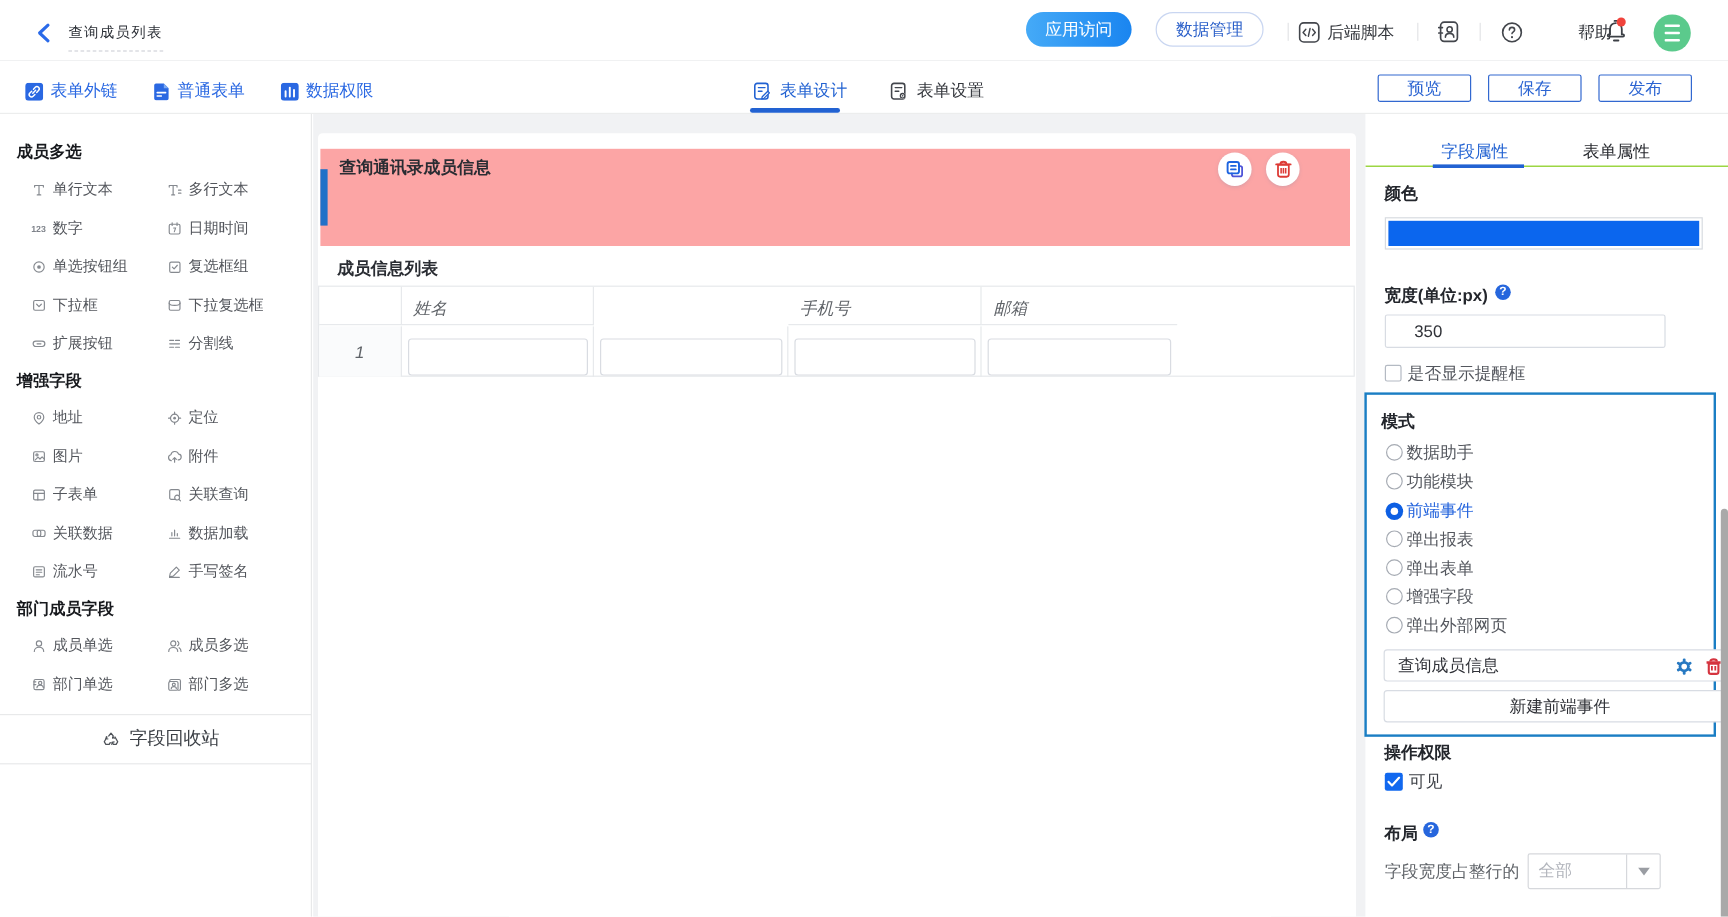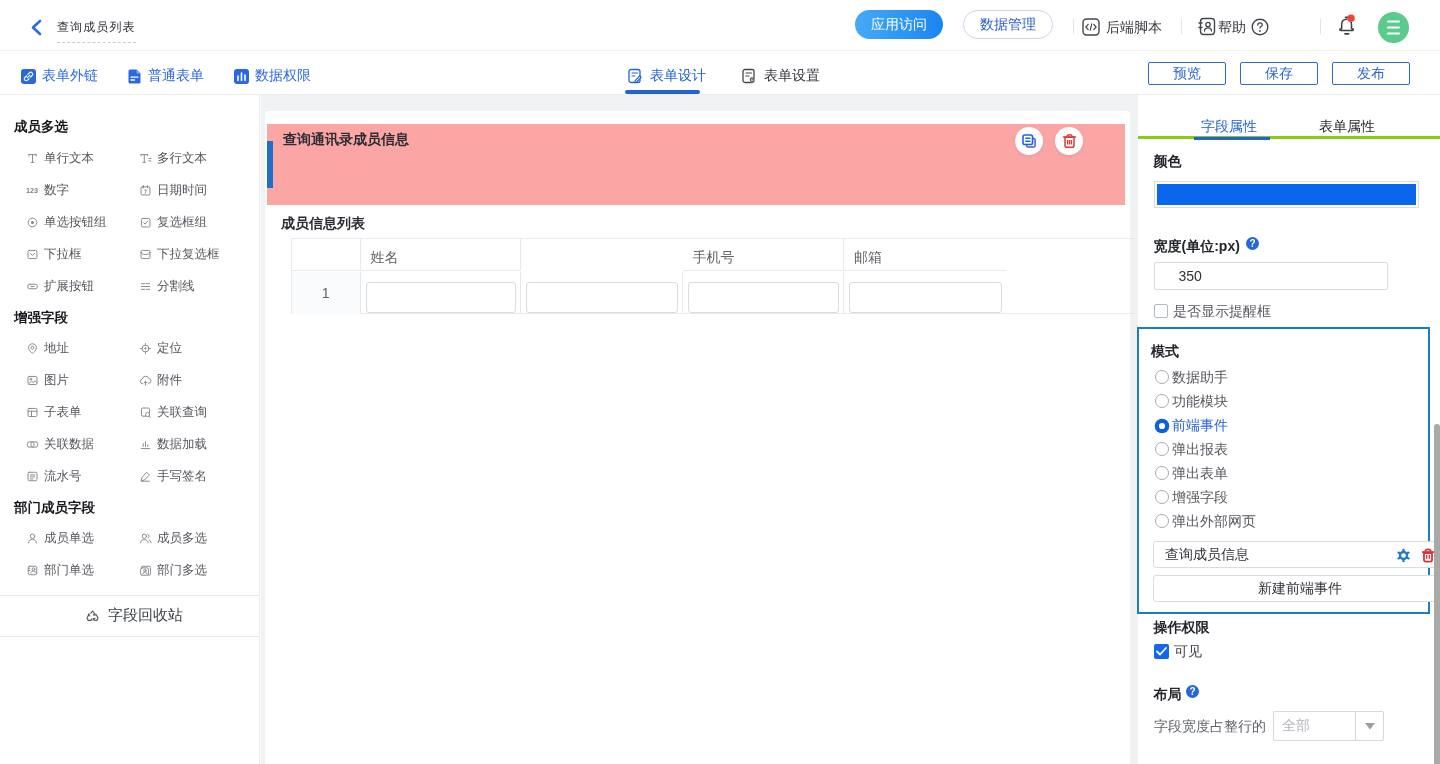--- a/index.html
+++ b/index.html
@@ -30,27 +30,27 @@
 .sb-div { position:absolute; left:0; width:260px; height:1px; background:#e8e9ea; }
 
 #canvas { position:absolute; left:261px; top:95px; width:877px; height:669px; background:#f1f2f4; }
 #card { position:absolute; left:4px; top:16px; width:865px; height:653px; background:#fff; border-radius:4px 4px 0 0; }
 #selblk { position:absolute; left:2px; top:13px; width:858px; height:81px; background:#fca5a5; }
 #selbar { position:absolute; left:0px; top:17px; width:6px; height:47px; background:#2170c8; }
 #sel-label { position:absolute; left:16px; top:7px; font-size:14px; font-weight:bold; color:#2a2d33; }
 #bigbtn { position:absolute; left:14px; top:33px; width:350px; height:36px; background:#0b6cf5; border-radius:5px; color:#fff; font-size:14.5px; text-align:center; line-height:36px; }
 .roundbtn { position:absolute; top:3px; width:28px; height:28px; background:#fff; border-radius:50%; box-shadow:0 1px 3px rgba(120,140,170,.25); display:flex; align-items:center; justify-content:center; }
 #tbl-label { position:absolute; left:16px; top:104px; font-size:14px; font-weight:bold; color:#2a2d33; }
-#tbl { position:absolute; left:26px; top:127px; width:864px; height:76px; border:1px solid #e7e9ec; }
+#tbl { position:absolute; left:0; top:127px; width:864px; height:76px; border:1px solid #e7e9ec;font-style:italic; }
 .tc { position:absolute; top:0; height:31.5px; border-right:1px solid #e7e9ec; border-bottom:1px solid #e7e9ec; color:#5f6368; font-size:14px; line-height:37px; padding-left:10px; }
 .td { position:absolute; top:32.5px; height:42px; border-right:1px solid #e7e9ec; }
 .tin { position:absolute; top:10px; height:31px; border:1px solid #d9dce2; border-radius:3px; background:#fff; }
 
 #panel { position:absolute; left:1138px; top:95px; width:302px; height:669px; background:#fff; }
-#ptabs { position:absolute; left:0; top:0; width:302px; height:44px; border-bottom:3px solid #84cc16;text-align:center; }
+#ptabs { position:absolute; left:0; top:0; width:302px; height:44px; border-bottom:1px solid #84cc16;text-align:center; }
 .ptab { position:absolute; top:23px; font-size:14px; }
 #punder { position:absolute; left:56px; top:42px; width:76px; height:3px; background:#2262d2; }
 .plabel { position:absolute; left:15.5px; font-size:14px; font-weight:bold; color:#23262c; }
 .qmark { position:absolute; width:13px; height:13px; border-radius:50%; background:#2666dd; color:#fff; font-size:10px; font-weight:bold; text-align:center; line-height:13px; }
 #swatch { position:absolute; left:16px; top:86px; width:265px; height:27px; border:1px solid #d8dbe0; background:#fff; padding:2px; }
 #swatch div { width:100%; height:100%; background:#0b66ee; }
 .pinput { position:absolute; left:15.5px; width:234px; height:28px; border:1px solid #d8dce3; border-radius:2px; background:#fff; font-size:14px; color:#303238; line-height:26px; padding-left:24px; }
 .cbox { position:absolute; width:14px; height:14px; border:1px solid #b4bac3; border-radius:2px; background:#fff; }
 .cbox-on { position:absolute; width:15px; height:15px; border-radius:2px; background:#1168ef; }
 .plain { position:absolute; font-size:14px; color:#54575e; }
@@ -83,21 +83,21 @@
       <path d="M1 6 h3 M1 10.5 h3" stroke="#43464c" stroke-width="1.4" stroke-linecap="round"></path>
       <circle cx="10" cy="7.5" r="2.2" fill="none" stroke="#43464c" stroke-width="1.3"></circle>
       <path d="M6.5 14 c0-2 1.5-3.2 3.5-3.2 s3.5 1.2 3.5 3.2" fill="none" stroke="#43464c" stroke-width="1.3" stroke-linecap="round"></path>
     </svg>
   <div class="hsep" style="left:1233px"></div>
   <svg class="abs" style="left:1251px;top:18px" width="18" height="18" viewBox="0 0 18 18">
       <circle cx="9" cy="9" r="7.8" fill="none" stroke="#43464c" stroke-width="1.4"></circle>
       <path d="M6.8 7 c0-1.3 1-2.2 2.2-2.2 s2.2 0.9 2.2 2.1 c0 1.6-2.2 1.6-2.2 3.1" fill="none" stroke="#43464c" stroke-width="1.3" stroke-linecap="round"></path>
       <circle cx="9" cy="13" r="0.9" fill="#43464c"></circle>
     </svg>
-  <div class="hicon-t" style="left:1218px">帮助</div>
+  <div class="hicon-t" style="left:1315px">帮助</div>
   <div class="hsep" style="left:1320px"></div>
   <svg class="abs" style="left:1338px;top:14px" width="18" height="24" viewBox="0 0 18 24">
       <path d="M7.5 3.4 h2.2" stroke="#3c4046" stroke-width="1.6" stroke-linecap="round"></path>
       <path d="M8.6 5.2 c-3 0-4.9 2.1-4.9 4.9 v4.6 h-1 a0.9 0.9 0 0 0 0 1.8 h11.8 a0.9 0.9 0 0 0 0-1.8 h-1 v-4.6 c0-1.4-0.5-2.6-1.4-3.5" fill="none" stroke="#3c4046" stroke-width="1.5" stroke-linecap="round" stroke-linejoin="round"></path>
       <path d="M7 19.8 h3.6" stroke="#3c4046" stroke-width="1.7" stroke-linecap="round"></path>
       <circle cx="13" cy="4.3" r="3.8" fill="#f0433c"></circle>
     </svg>
   <div class="abs" style="left:1378px;top:12px;width:31px;height:31px;border-radius:50%;background:#5bca8c"></div>
   <svg class="abs" style="left:1387px;top:20px" width="13" height="15" viewBox="0 0 13 15">
       <path d="M1 1.5 h11 M1 7.5 h11 M1 13.5 h11" stroke="#fff" stroke-width="2" stroke-linecap="round"></path>

